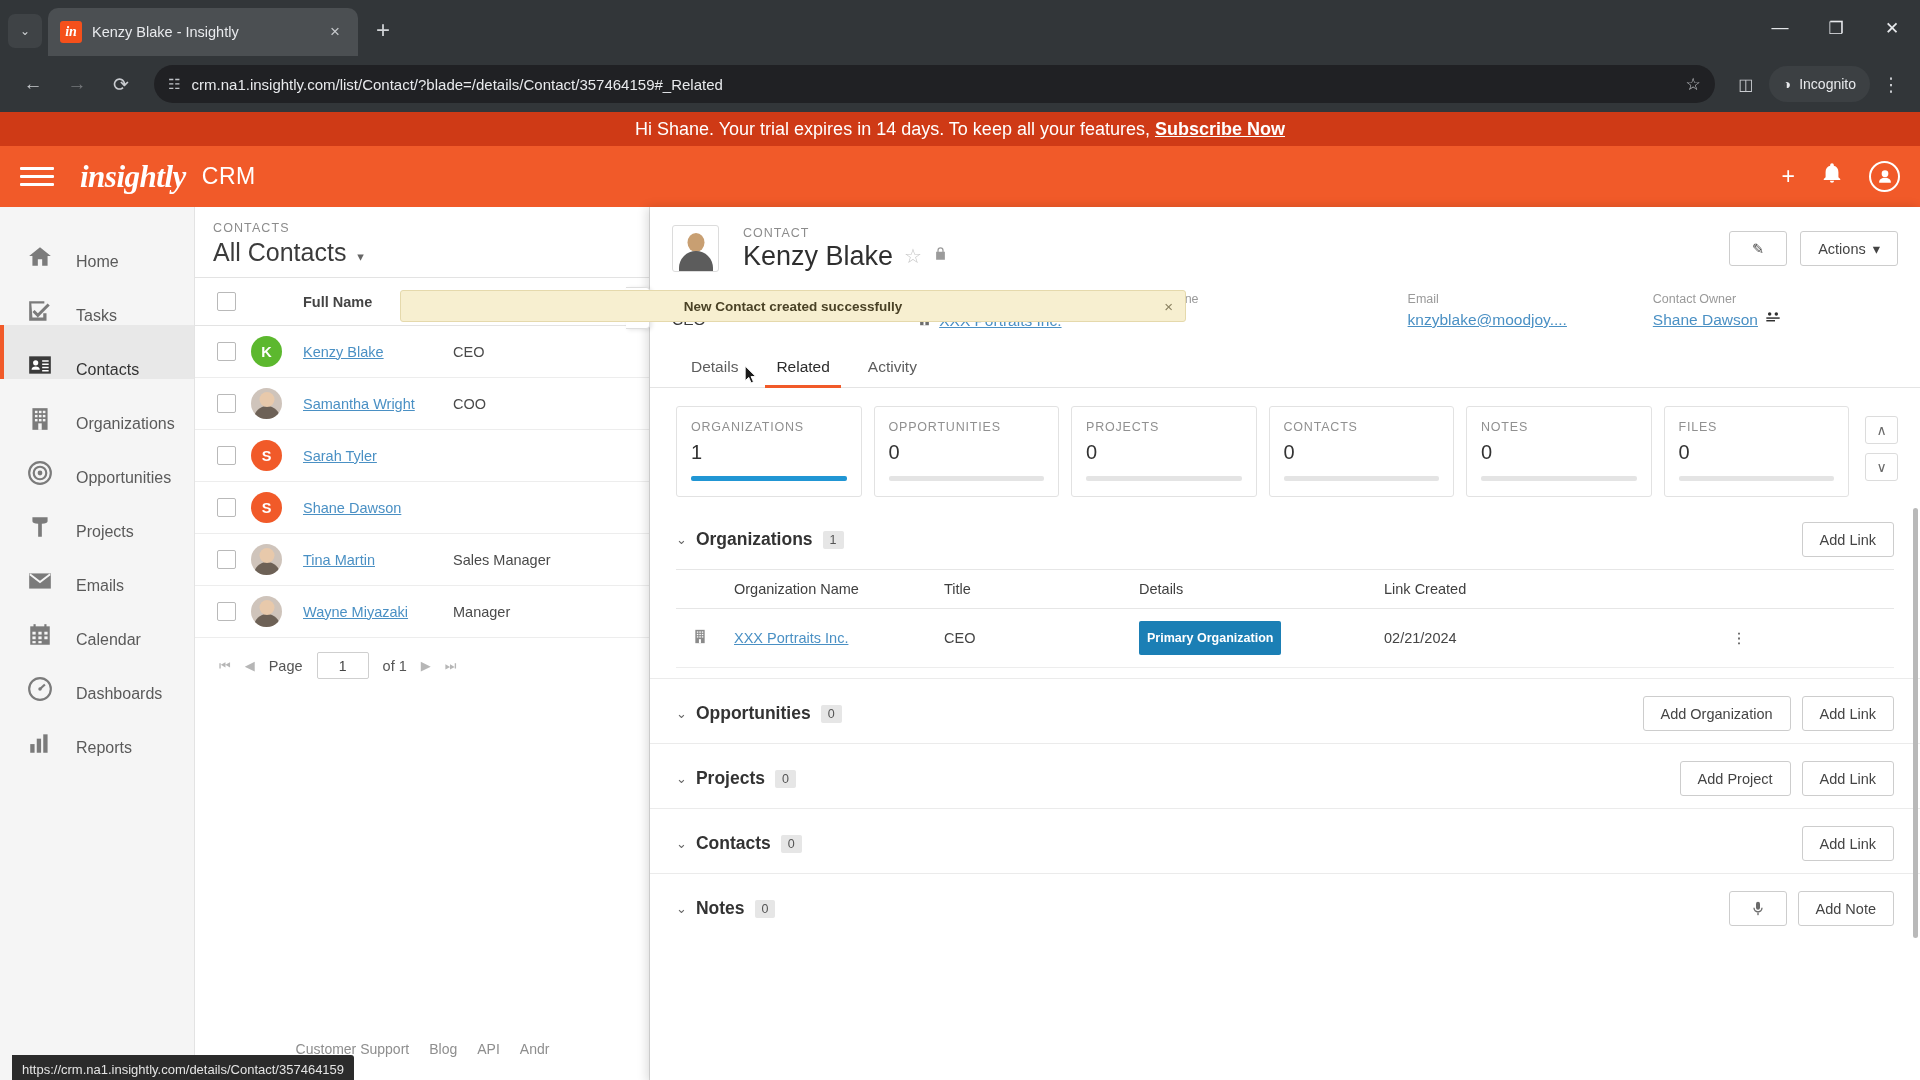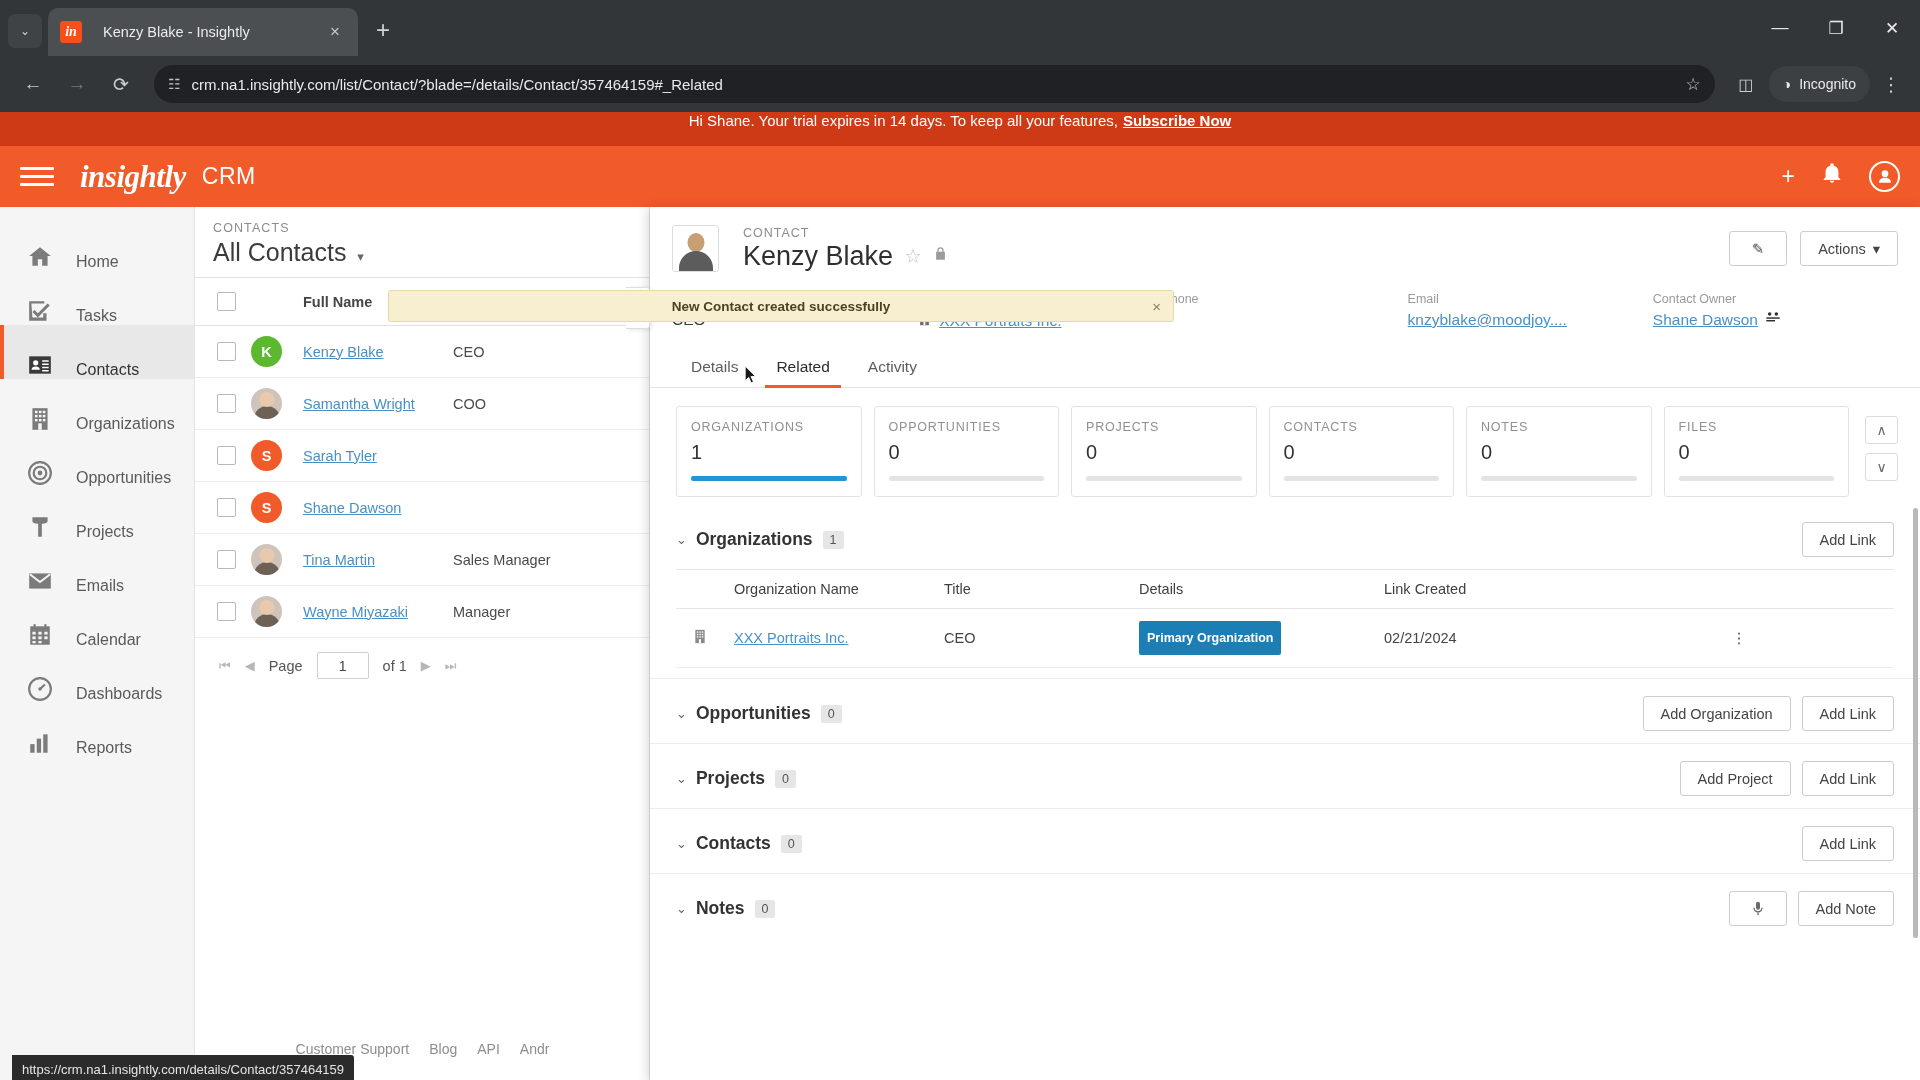--- a/index.html
+++ b/index.html
@@ -17,21 +17,21 @@
     height:56px; background:#323639; display:flex; align-items:flex-end;
     padding-left:8px; position:relative; flex:0 0 56px;
   }
   .tab-menu-btn {
     width:34px; height:34px; margin-bottom:8px; margin-right:6px;
     border-radius:7px; background:#3f4346; display:flex; align-items:center;
     justify-content:center; color:#cfd2d4; font-size:12px;
   }
   .tab {
     height:48px; width:310px; background:#4b4f52; border-radius:10px 10px 0 0;
-    display:flex; align-items:center; padding:8px 12px; gap:21px; position:relative;
+    display:flex; align-items:center; padding:8px 12px; gap:10px; position:relative;
   }
   .tab-favicon {
     width:22px; height:22px; background:#f5501b; border-radius:3px;
     display:flex; align-items:center; justify-content:center;
     color:#fff; font-weight:bold; font-size:14px; font-style:italic;
     font-family:"Liberation Serif", serif;
   }
   .tab-title { color:#e8eaed; font-size:14.5px; flex:1; white-space:nowrap; overflow:hidden; text-overflow:ellipsis; }
   .tab-close { color:#c6c9cc; font-size:17px; width:22px; text-align:center; }
   .newtab { color:#d2d5d8; font-size:24px; margin:0 0 12px 18px; font-weight:300; }
@@ -56,21 +56,21 @@
     height:36px; border-radius:18px; background:#3c4043; display:flex;
     align-items:center; gap:8px; padding:0 14px; color:#e8eaed; font-size:14px;
   }
   .kebab { color:#c9ccd0; font-size:19px; width:30px; text-align:center; }
 
   
   .page { flex:1; position:relative; overflow:hidden; background:#fff; }
 
   .trial-banner {
     height:34px; background:#cf3a16; color:#fff; display:flex;
-    justify-content:center; font-size:15px;
+    align-items:center; justify-content:center; font-size:18px;
   }
   .trial-banner a { color:#fff; font-weight:bold; text-decoration:underline; margin-left:5px; }
 
   .appbar {
     height:61px; background:#f15a29; display:flex; align-items:center;
     padding:1px 20px; position:relative;
   }
   .hamburger { width:34px; display:flex; flex-direction:column; gap:5px; margin-right:26px; }
   .hamburger span { display:block; height:3px; background:#fff; border-radius:1px; }
   .brand {
@@ -79,21 +79,21 @@
   }
   .brand-sub { color:#fff; font-size:23px; margin-left:16px; letter-spacing:0.5px; }
   .appbar-right { margin-left:auto; display:flex; align-items:center; gap:26px; }
   .appbar-icon { color:#fff; font-size:23px; }
   .avatar-circle {
     width:31px; height:31px; border-radius:50%; border:2px solid #fff;
     display:flex; align-items:center; justify-content:center; color:#fff; font-size:17px;
   }
 
   .toast {
-    position:absolute; left:388px; top:178px; width:786px; height:32px;
+    position:absolute; left:400px; top:178px; width:786px; height:32px;
     background:#f7efd0; border:1px solid #e5d9ac; border-radius:3px;
     display:flex; align-items:center; justify-content:center;
     font-size:13.5px; color:#4a4226; font-weight:bold; z-index:30;
   }
   .toast-close { position:absolute; right:12px; color:#8a8160; font-size:15px; font-weight:normal; }
 
   .body-area { display:flex; height:calc(100% - 92px); position:relative; }
 
   
   .leftnav { width:195px; background:#f5f5f5; border-right:1px solid #e3e3e3; padding-top:10px; flex:0 0 195px; }

